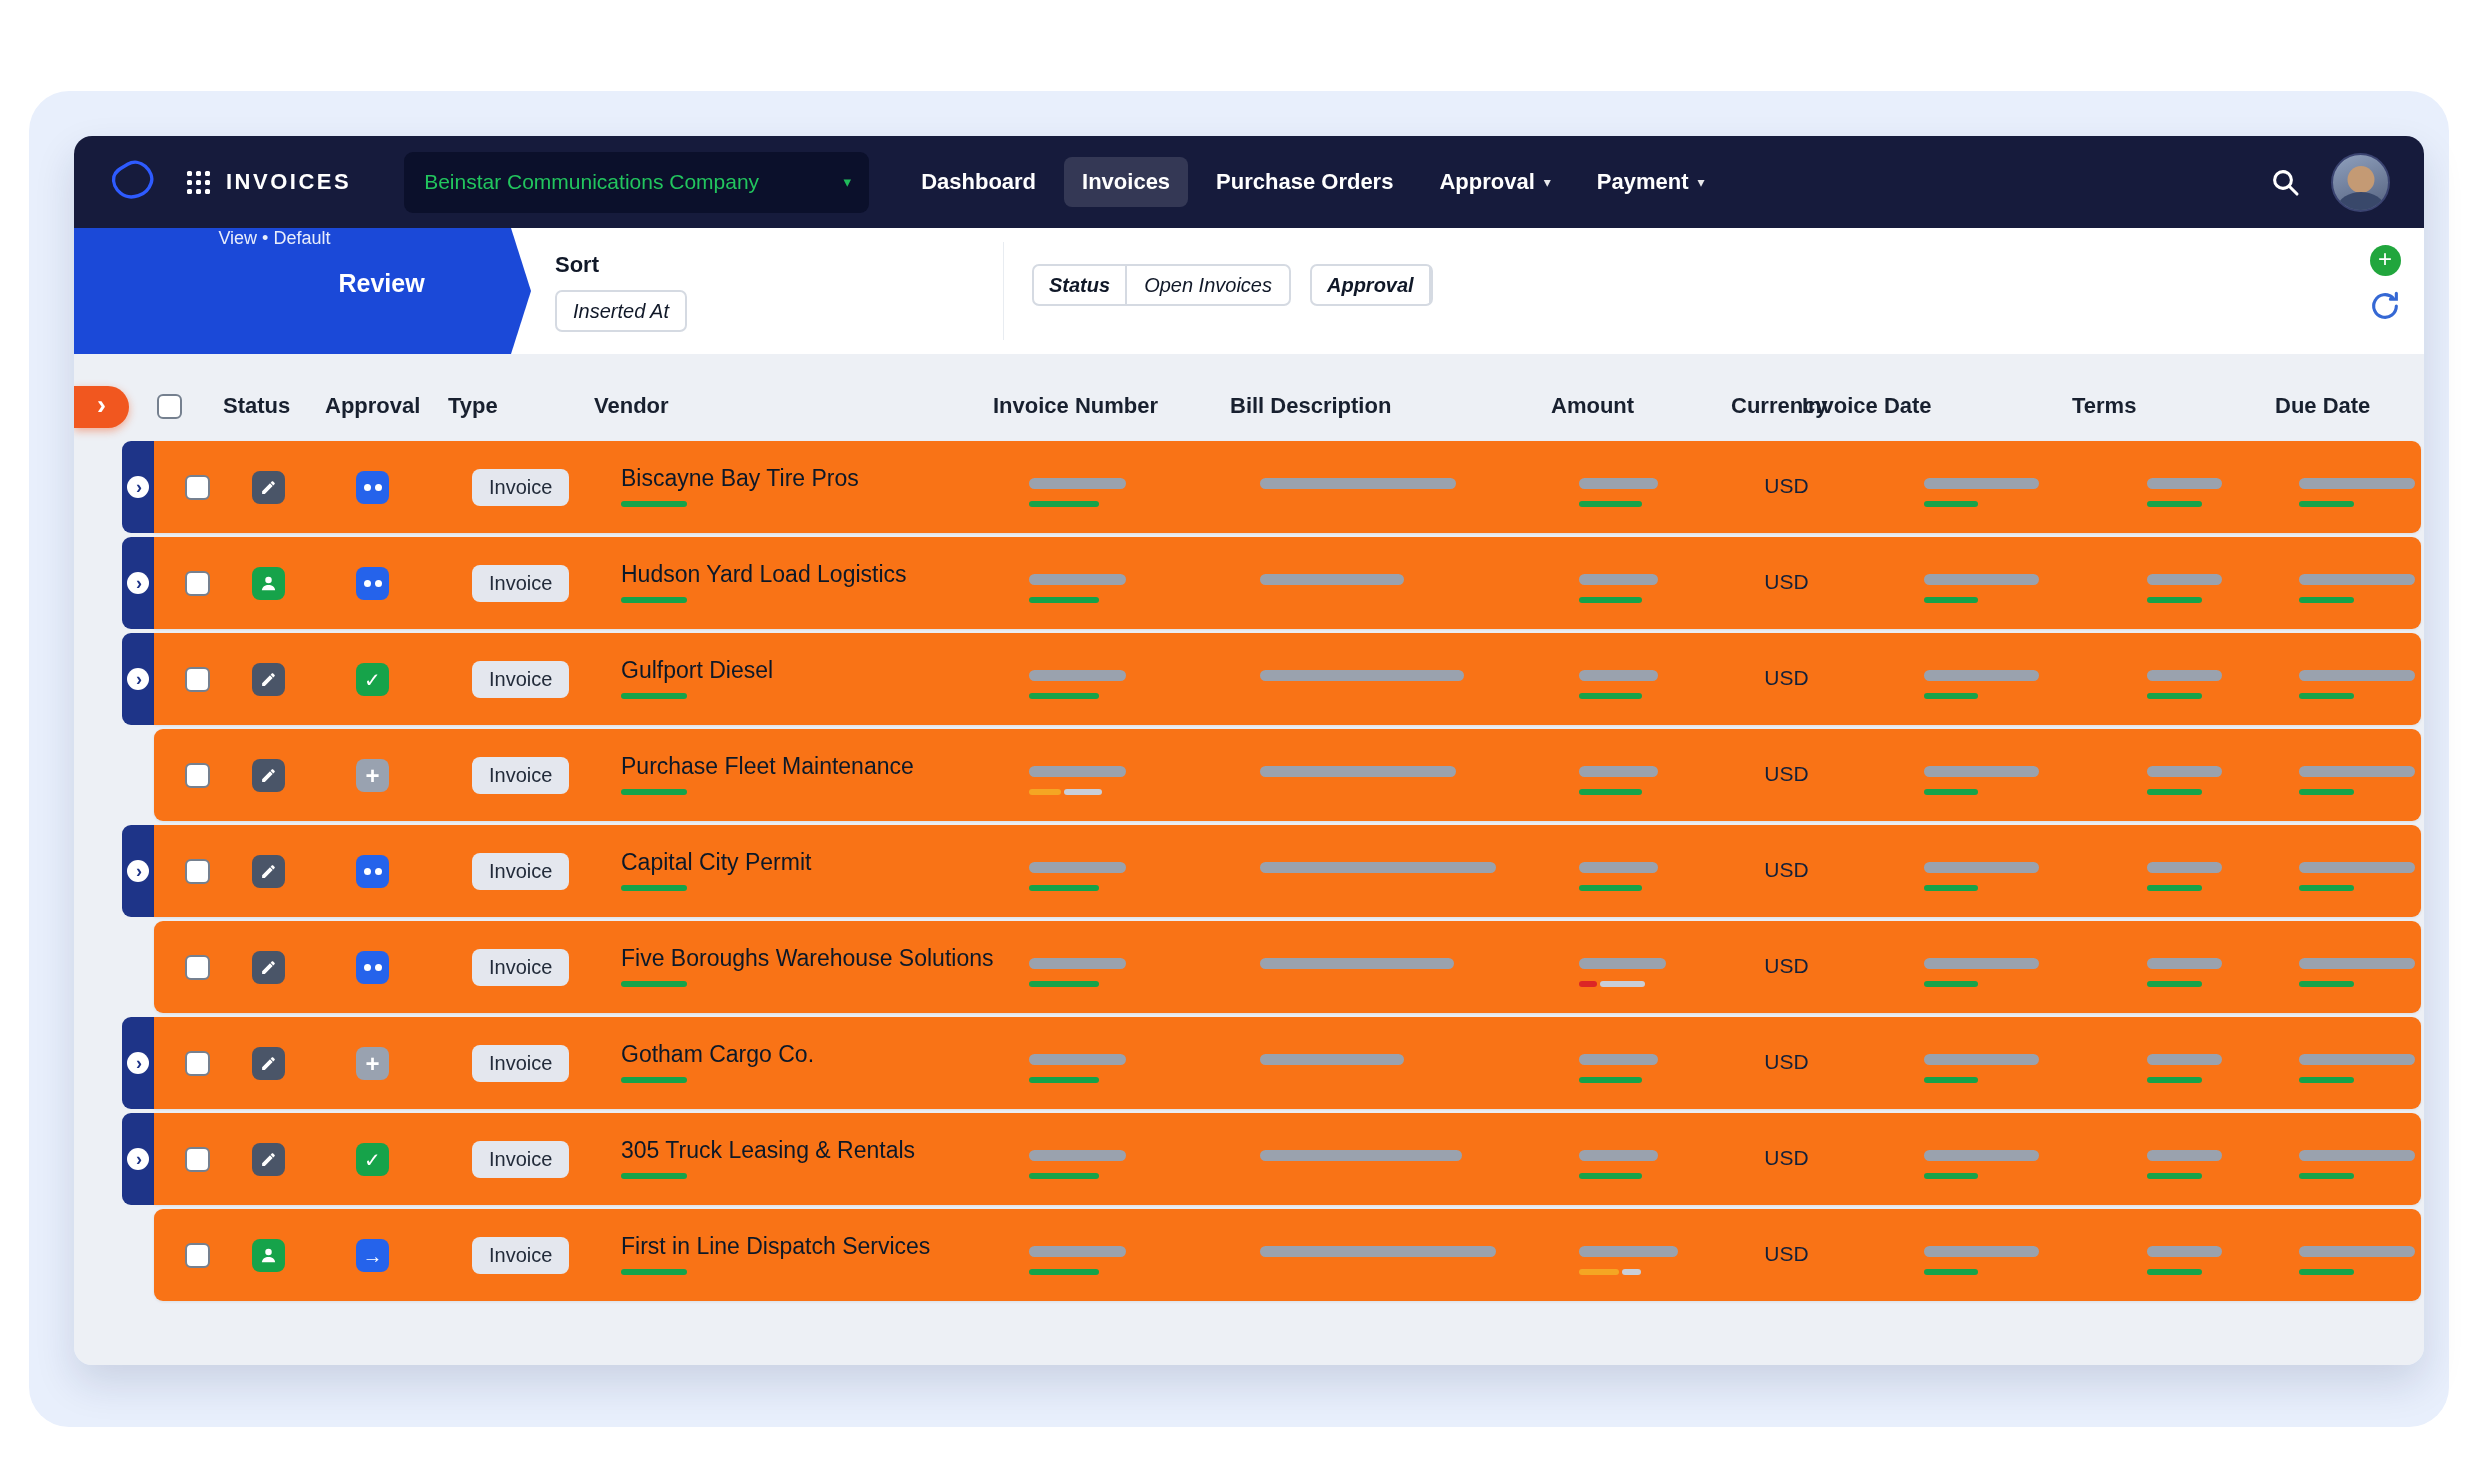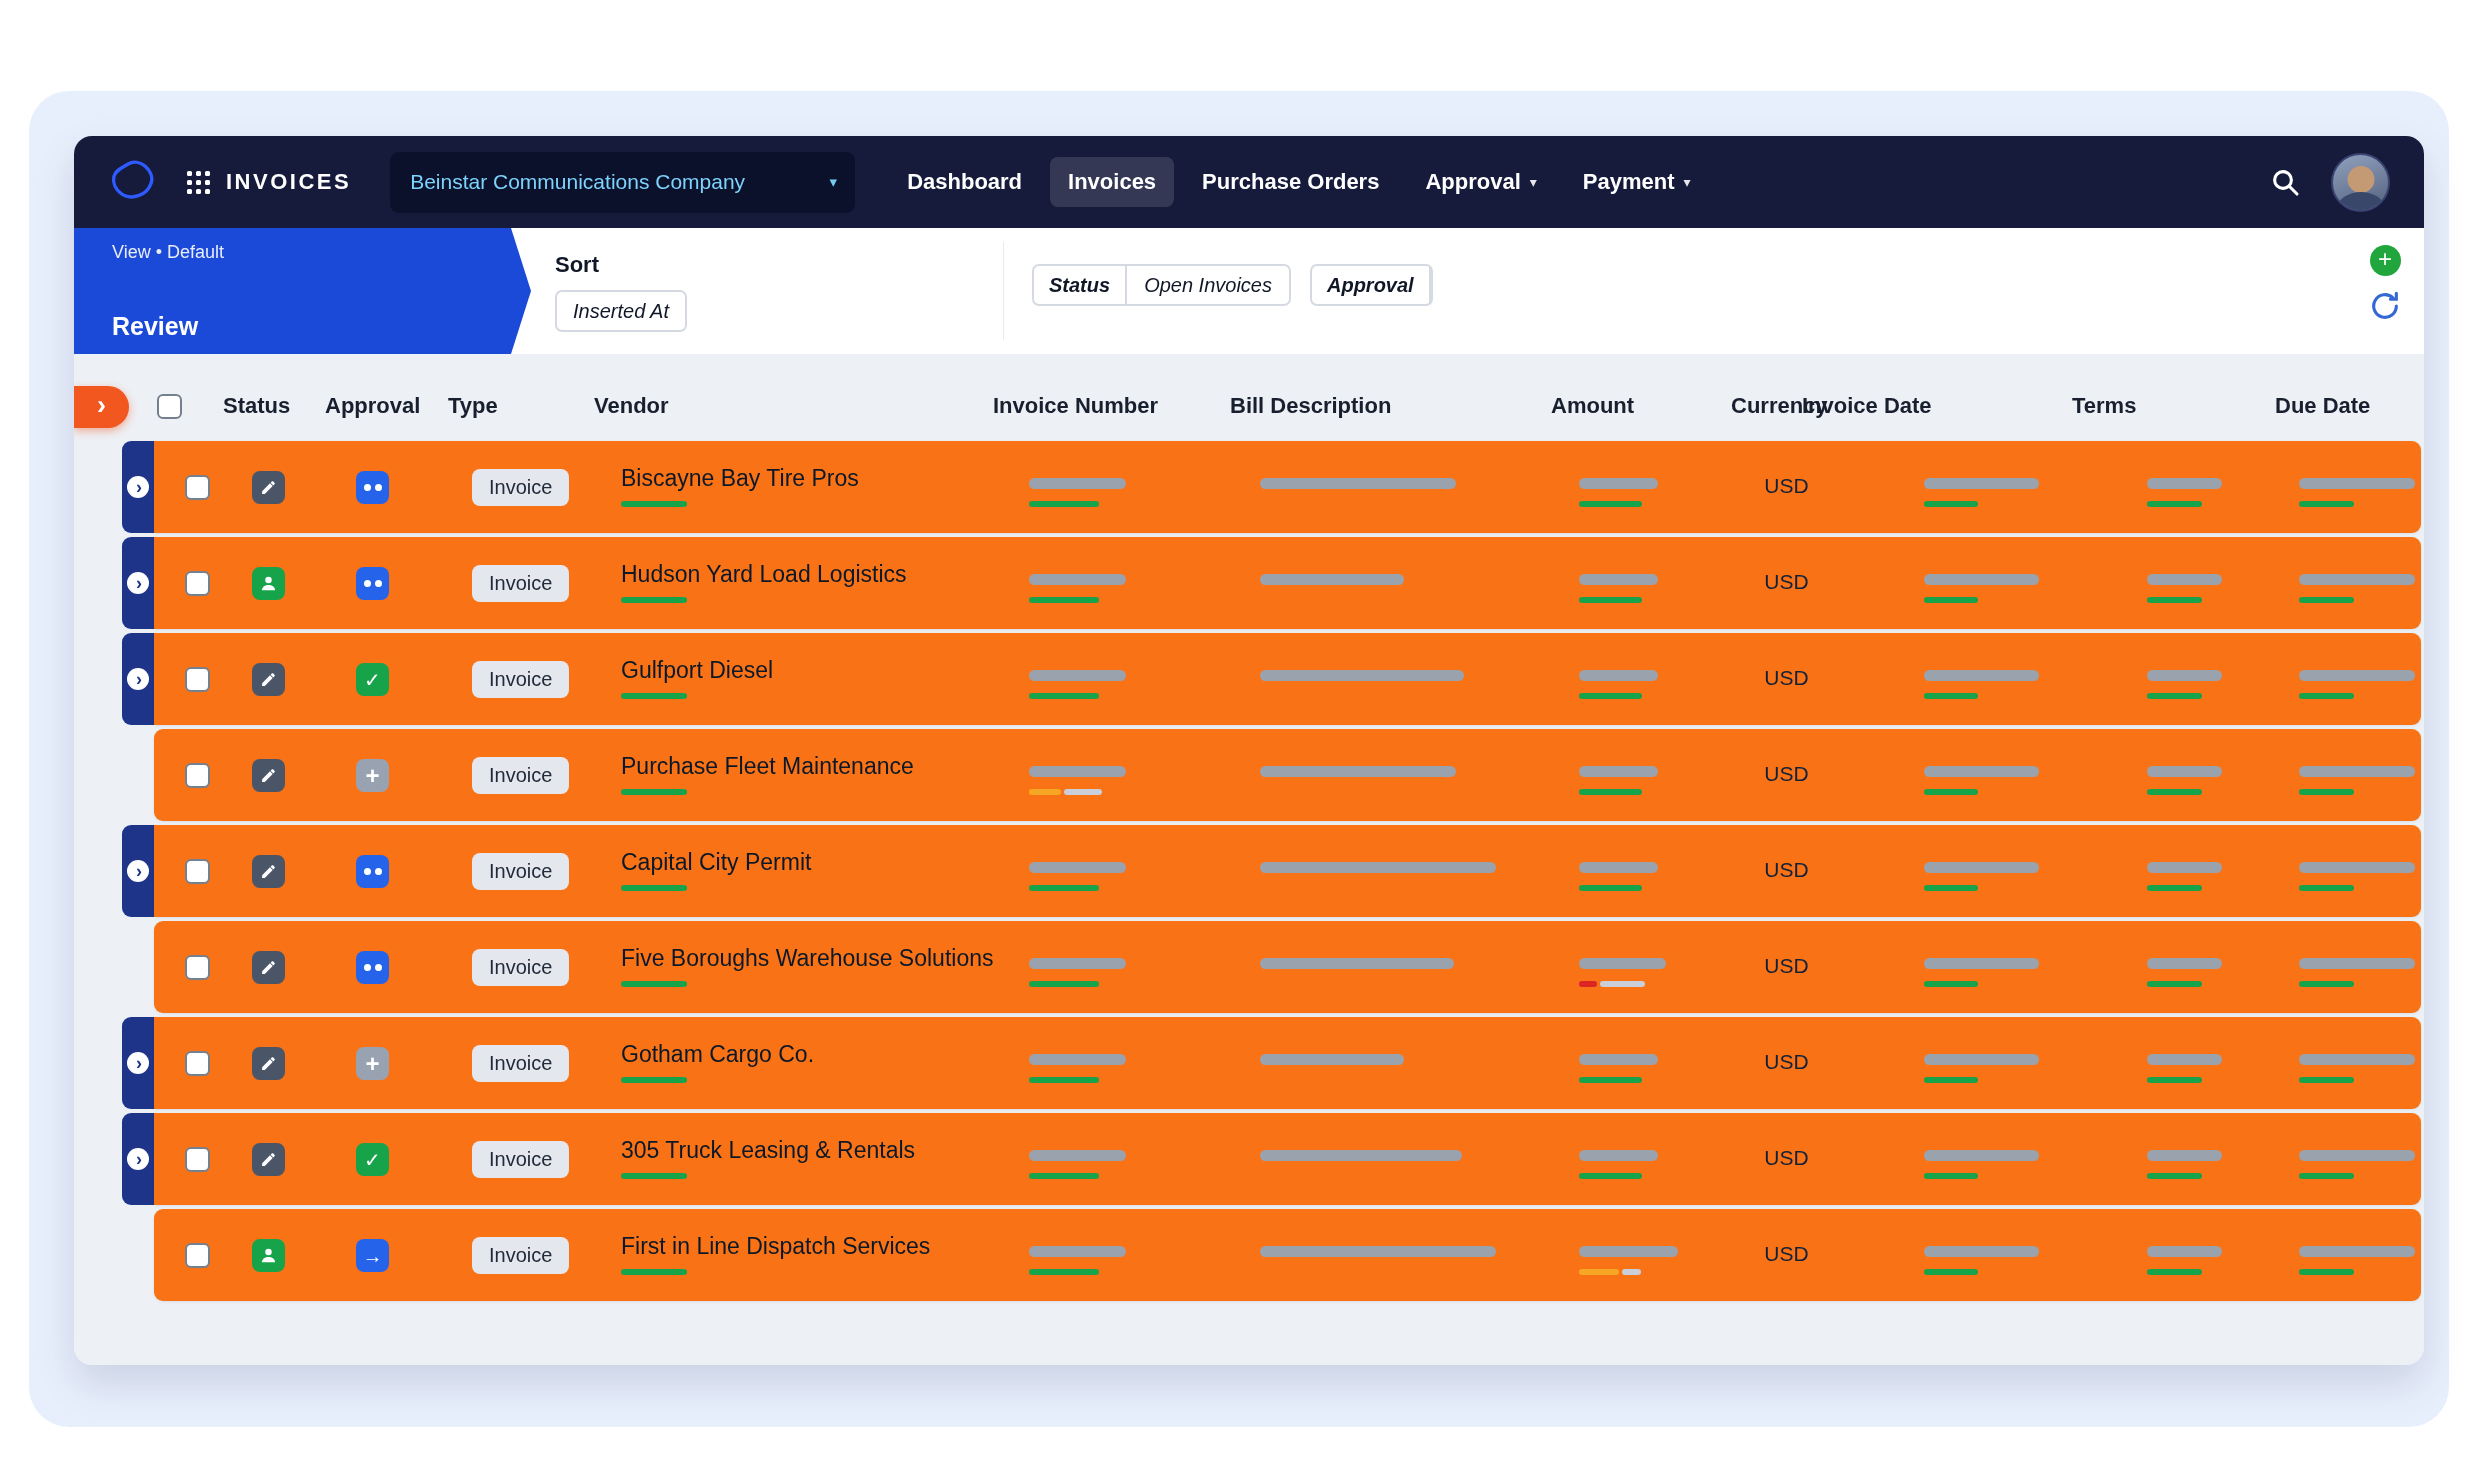--- a/index.html
+++ b/index.html
@@ -20,22 +20,22 @@
   
   .navbar {
     height: 92px; background: #161b3c; display: flex; align-items: center;
     padding: 0 34px; color: #fff;
   }
   .brand-logo { flex: 0 0 auto; display: block; }
   .grid-icon { margin-left: 28px; display: grid; grid-template-columns: repeat(3,5px); gap: 4px; cursor: pointer; }
   .grid-icon b { width: 5px; height: 5px; background: #fff; border-radius: 1.5px; }
   .app-name { margin-left: 16px; font-size: 22px; font-weight: 700; letter-spacing: 2.5px; }
   .company-select {
-    margin-left: 39px; width: 465px; height: 61px; background: #0b102b; border: none;
-    border-radius: 9px; color: #7dd3fc; font-size: 21px; display: flex; align-items: center;
+    margin-left: 53px; width: 465px; height: 61px; background: #0b102b; border: none;
+    border-radius: 9px; color: #22c55e; font-size: 21px; display: flex; align-items: center;
     justify-content: space-between; padding: 0 18px 0 20px; cursor: pointer;
     font-family: inherit;
   }
   .company-select .chev { font-size: 15px; opacity: .95; padding-left: 16px; }
   .nav-links { display: flex; align-items: center; margin-left: 34px; gap: 10px; }
   .nav-link {
     font-size: 22px; font-weight: 700; color: #fff; padding: 12px 18px; border-radius: 8px;
     display: flex; align-items: center; gap: 9px; cursor: pointer; white-space: nowrap;
     background: none; border: none; font-family: inherit;
   }
@@ -54,21 +54,21 @@
   }
   .avatar::after {
     content: ""; position: absolute; left: 50%; top: 37px; transform: translateX(-50%);
     width: 46px; height: 30px; border-radius: 50% 50% 0 0; background: #39486a;
   }
   
   .subheader { height: 126px; background: #ffffff; position: relative; }
   .view-block {
     position: absolute; left: 0; top: 0; bottom: 0; width: 457px; background: #1b49d8;
     clip-path: polygon(0 0, calc(100% - 20px) 0, 100% 50%, calc(100% - 20px) 100%, 0 100%);
-    display: flex; flex-direction: column; justify-content: center; gap: 8px;
+    display: flex; justify-content: center; gap: 8px;
     padding-left: 38px; color: #fff; cursor: pointer;
   }
   .view-label { font-size: 18px; opacity: .9; }
   .view-name { font-size: 25px; font-weight: 700; margin-top: 41px; }
   .sort-area { position: absolute; left: 481px; top: 24px; }
   .filter-area { position: absolute; left: 958px; top: 24px; }
   .section-label { font-size: 22px; font-weight: 700; color: #101828; display: block; }
   .chip-row { display: flex; gap: 19px; margin-top: 12px; }
   .chip {
     height: 42px; border: 2px solid #d5dae2; border-radius: 7px; background: #fff;

